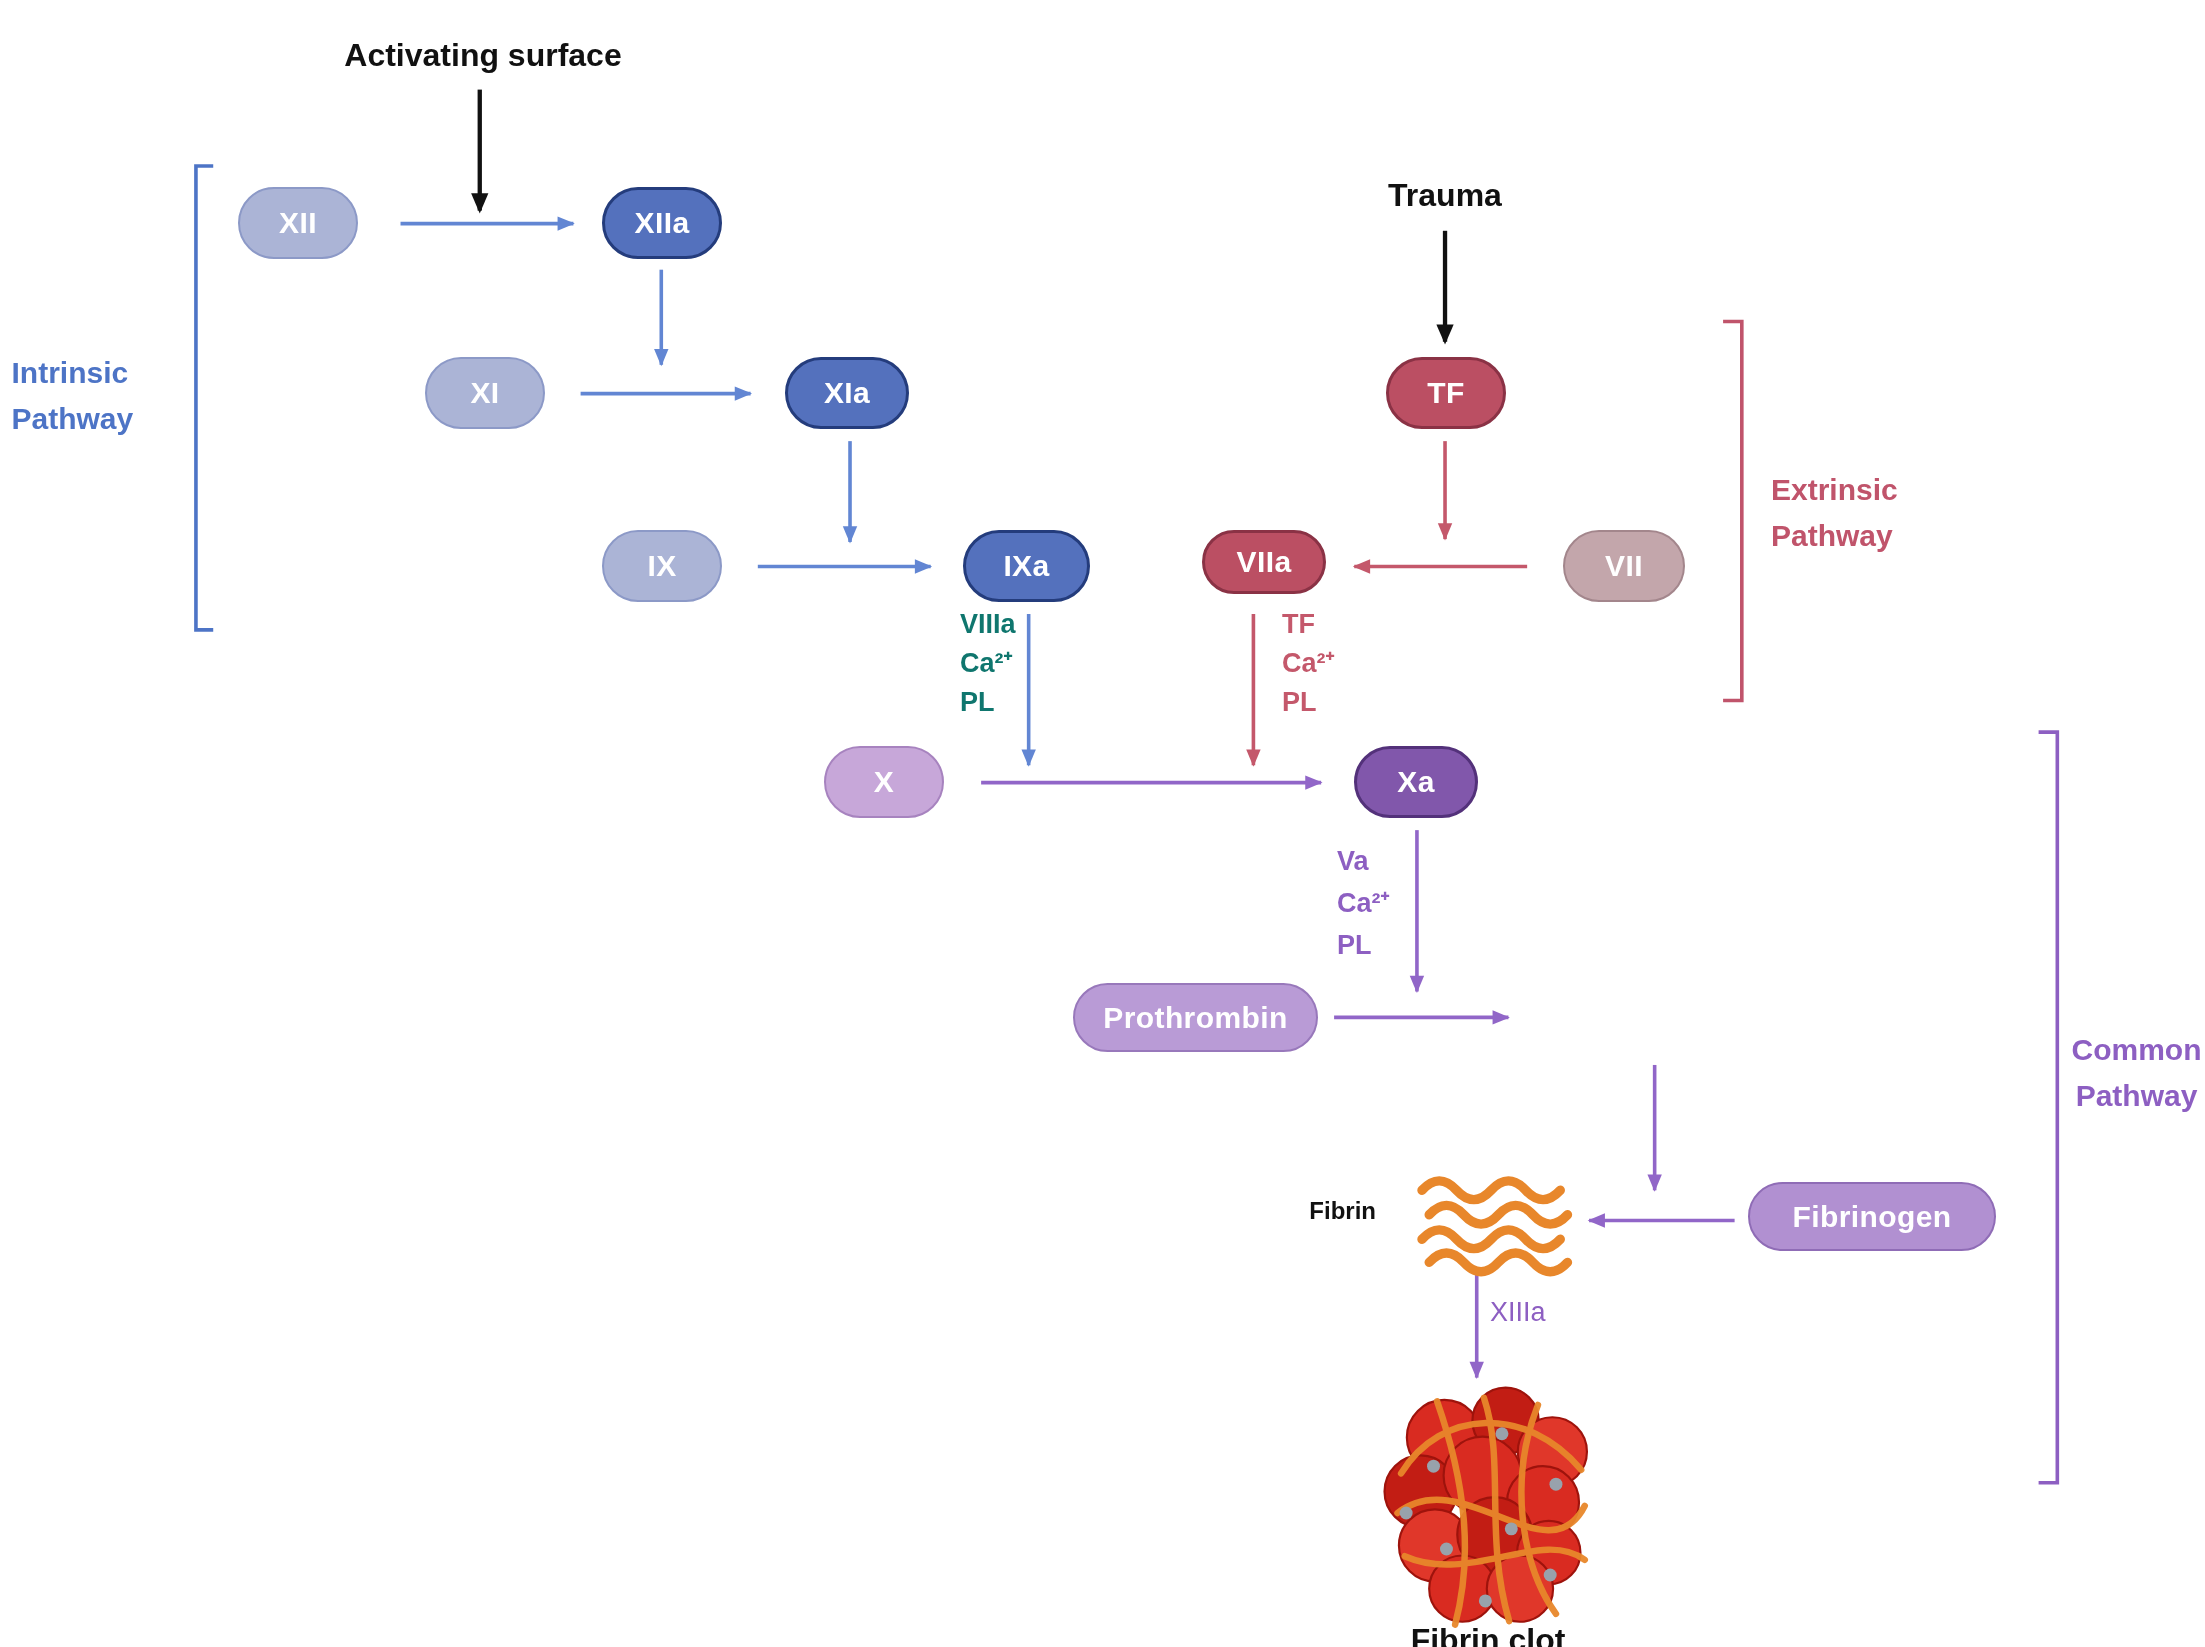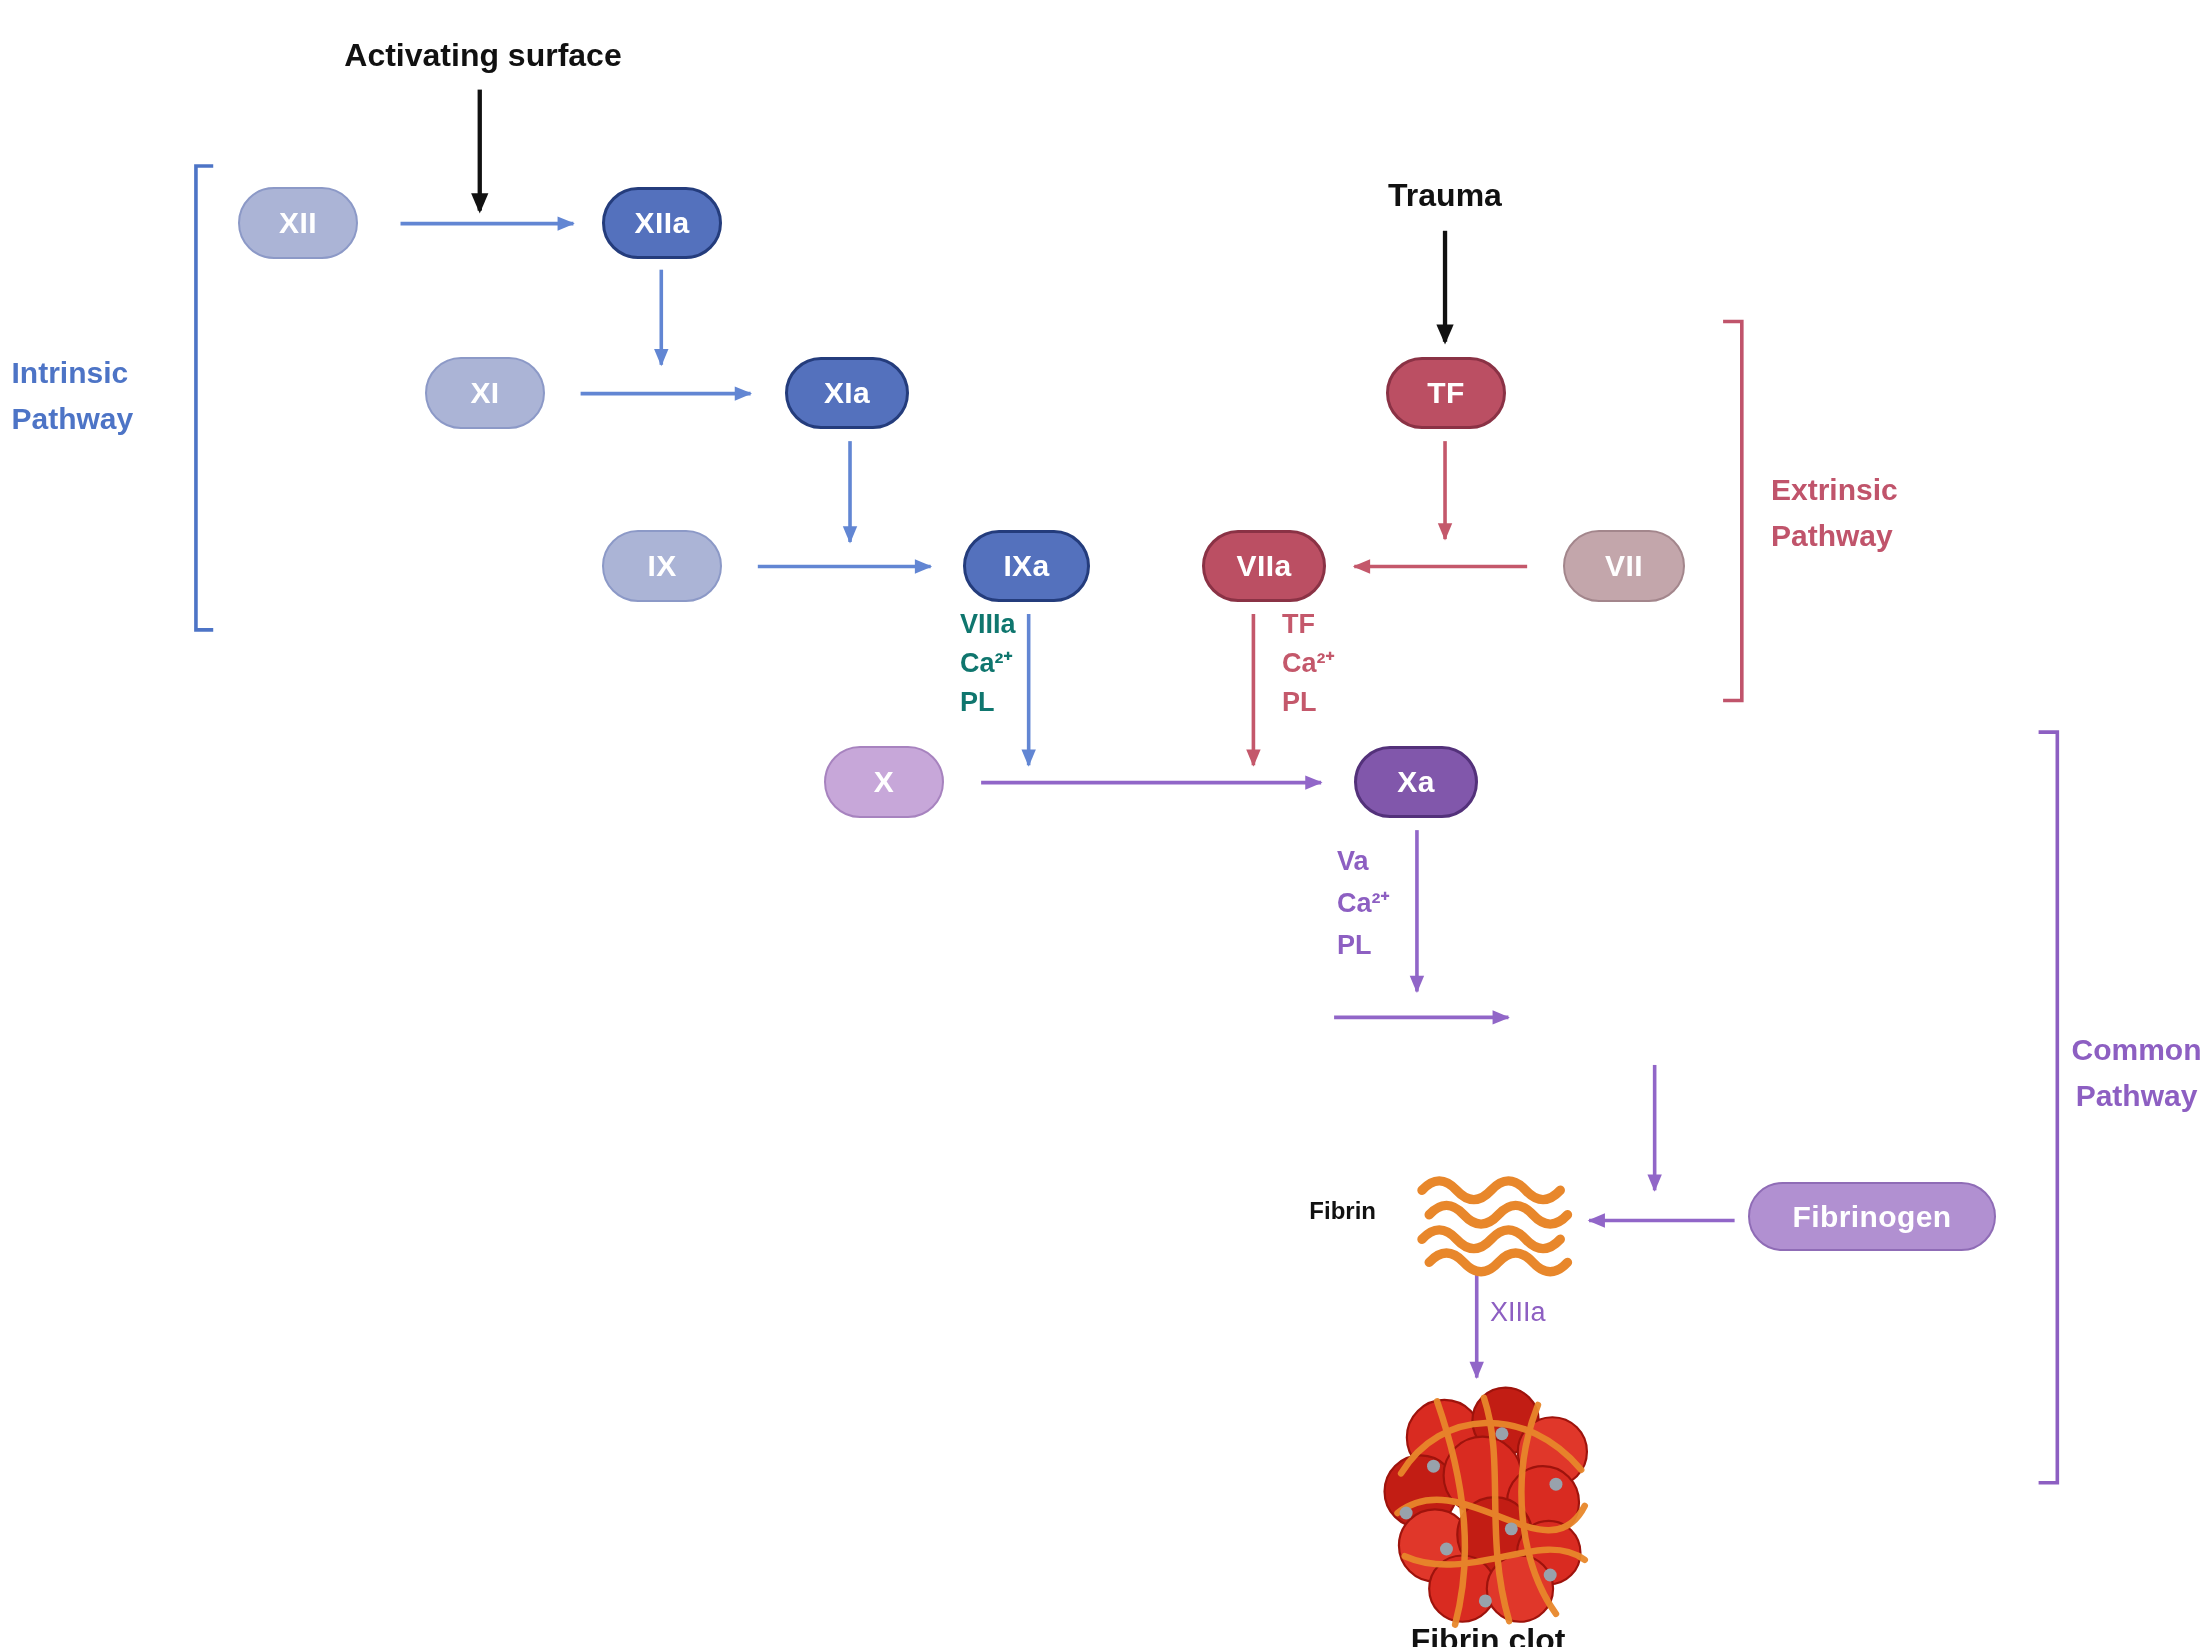--- a/index.html
+++ b/index.html
@@ -160,32 +160,35 @@
   <div class="node n-blue-light" style="left:602px;top:530px;width:120px;height:72px;">
       <span>IX</span>
     </div>
   <div class="node n-blue" style="left:963px;top:530px;width:127px;height:72px;">
       <span>IXa</span>
     </div>
 
   <div class="node n-red" style="left:1386px;top:357px;width:120px;height:72px;">
       <span>TF</span>
     </div>
-  <div class="node n-red" style="left:1202px;top:530px;width:124px;height:72px;">
+  <div class="node n-red" style="left:1202px;top:530px;width:124px;height:64px;">
       <span>VIIa</span>
     </div>
   <div class="node n-rose" style="left:1563px;top:530px;width:122px;height:72px;">
       <span>VII</span>
     </div>
 
   <div class="node n-purple-light" style="left:824px;top:746px;width:120px;height:72px;">
       <span>X</span>
     </div>
   <div class="node n-purple" style="left:1354px;top:746px;width:124px;height:72px;">
       <span>Xa</span>
+    </div>
+  <div class="node n-pro" style="left:1073px;top:983px;width:245px;height:69px;">
+      <span>Prothrombin</span>
     </div>
   <div class="node n-fib" style="left:1748px;top:1182px;width:248px;height:69px;">
       <span>Fibrinogen</span>
     </div>
 
   <div class="cof cof-blue" style="left:960px;top:605px;">
     <div>VIIIa</div>
     <div>Ca²⁺</div>
     <div>PL</div>
   </div>

